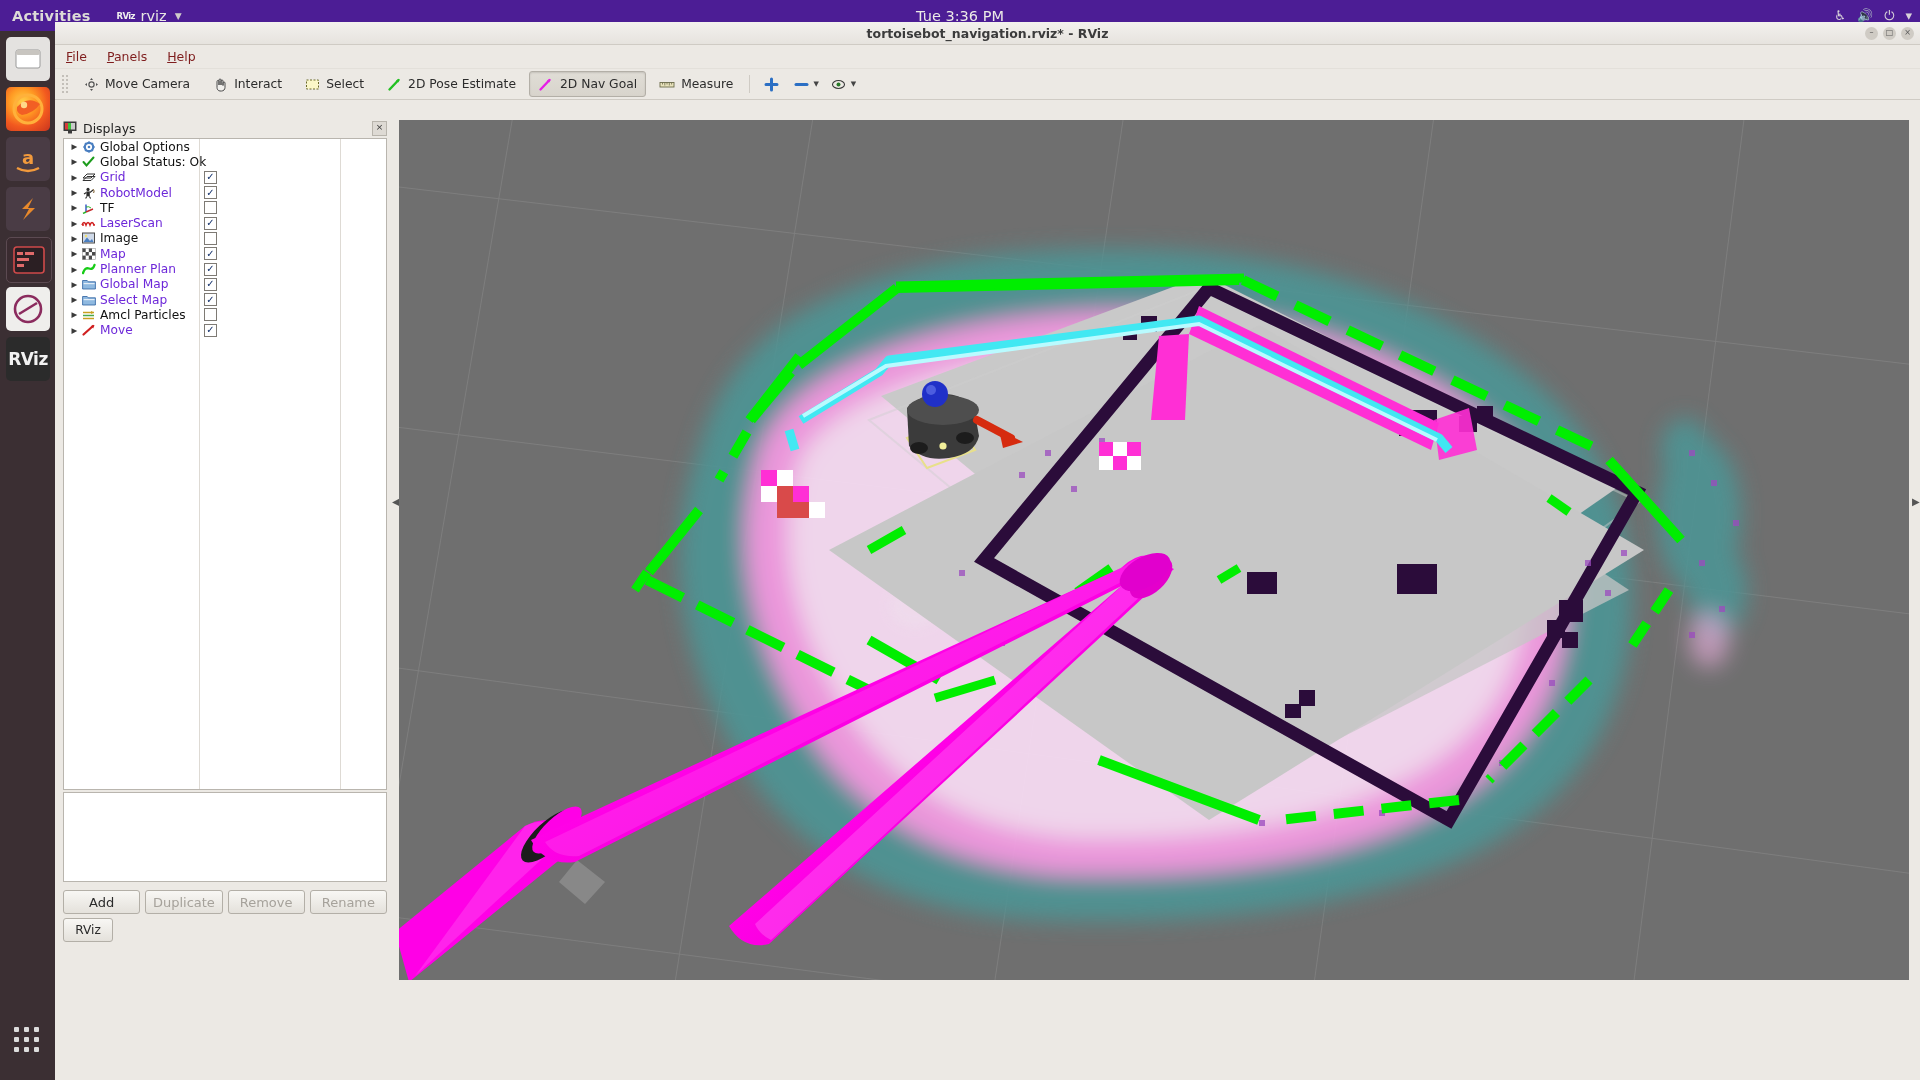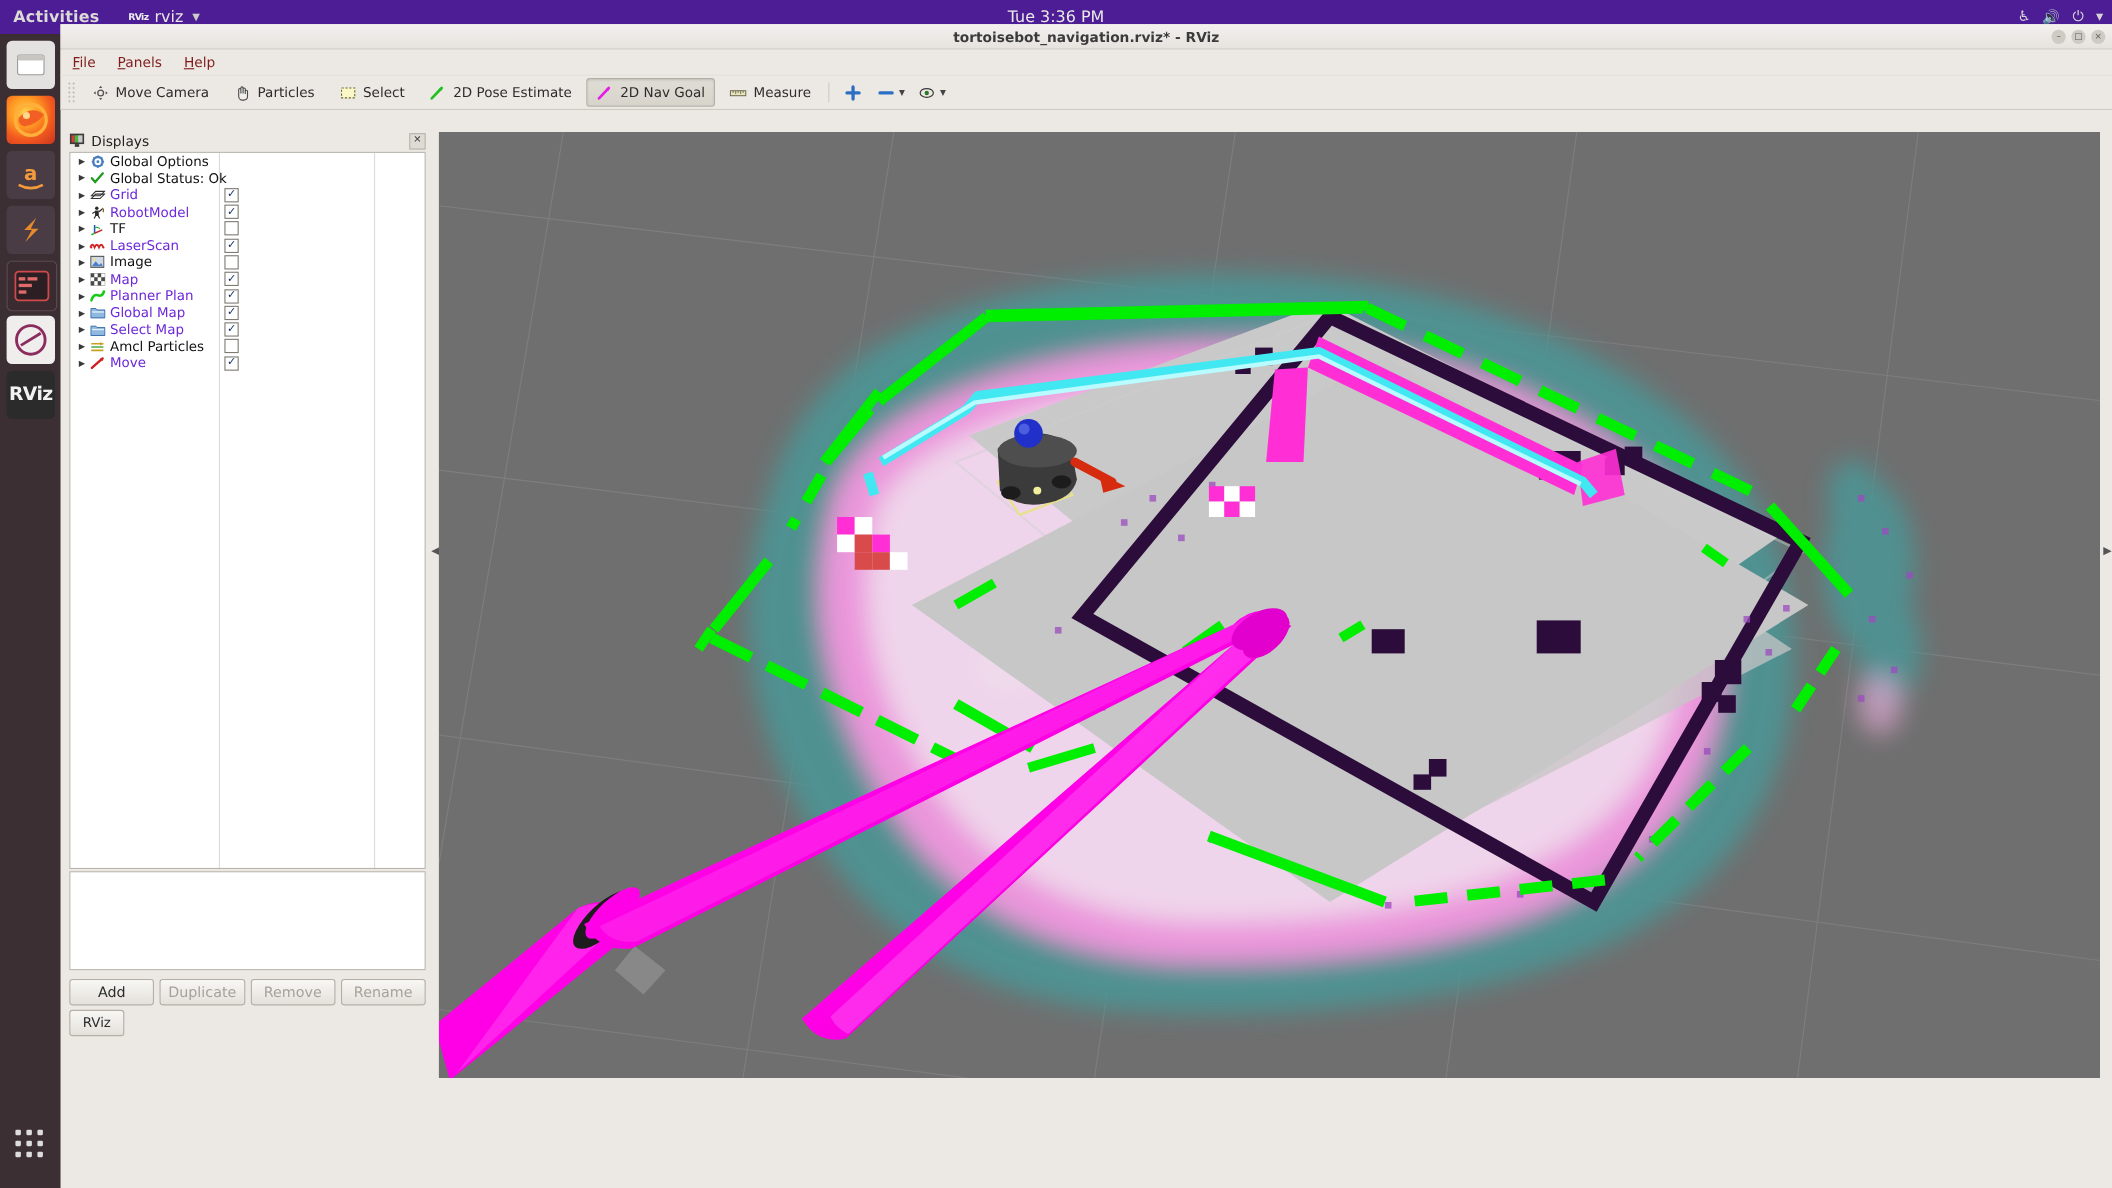--- a/index.html
+++ b/index.html
@@ -321,21 +321,21 @@
         </span>
         <span>Move Camera</span>
       </div>
 
       <div class="tbtn">
         <span class="ti">
           <svg width="15" height="15" viewBox="0 0 15 15">
             <path d="M4 9 V4.5 a1 1 0 0 1 2 0 V8 V3 a1 1 0 0 1 2 0 V8 V4 a1 1 0 0 1 2 0 V8.5 V6 a1 1 0 0 1 2 0 V10.5 c0 2-1.5 3.5-3.5 3.5 H7 C5 14 4 12 4 10.5Z" fill="#f0efec" stroke="#4a4a4a" stroke-width="1"></path>
           </svg>
         </span>
-        <span>Particles</span>
+        <span>Interact</span>
       </div>
 
       <div class="tbtn">
         <span class="ti">
           <svg width="15" height="15" viewBox="0 0 15 15">
             <rect x="1.5" y="3" width="12" height="9" fill="#fbf7c8" stroke="#6a6a2a" stroke-width="1" stroke-dasharray="2 1.5"></rect>
           </svg>
         </span>
         <span>Select</span>
       </div>

